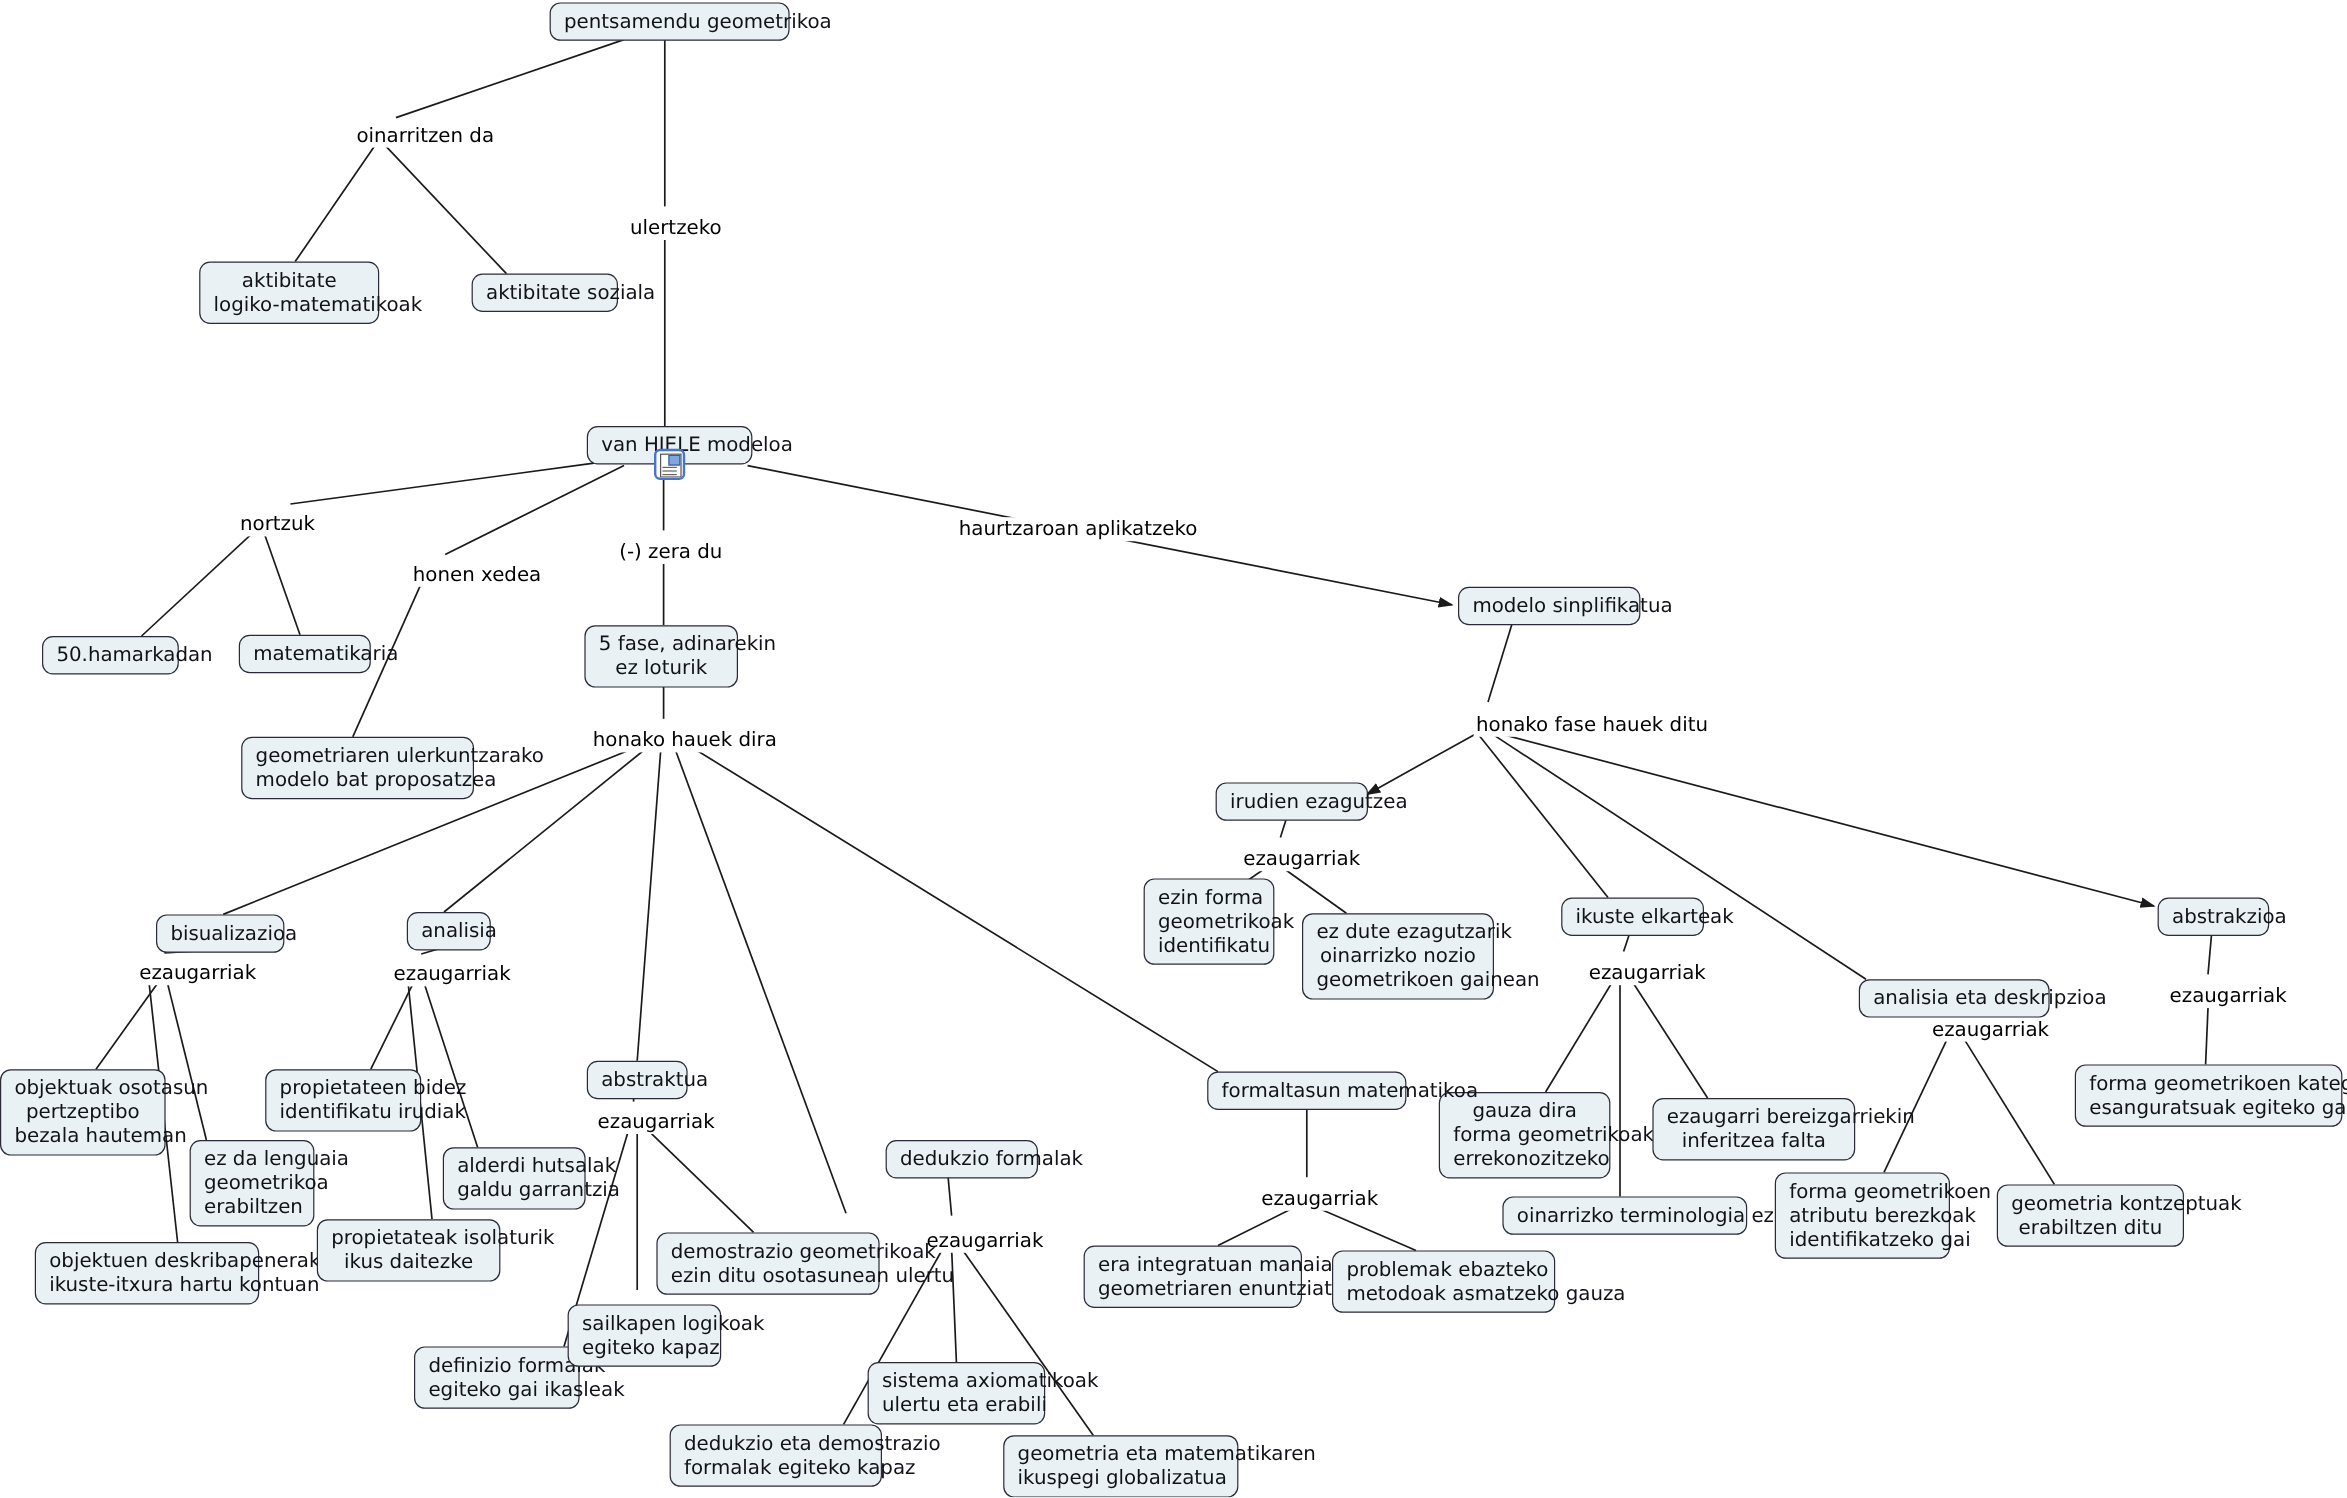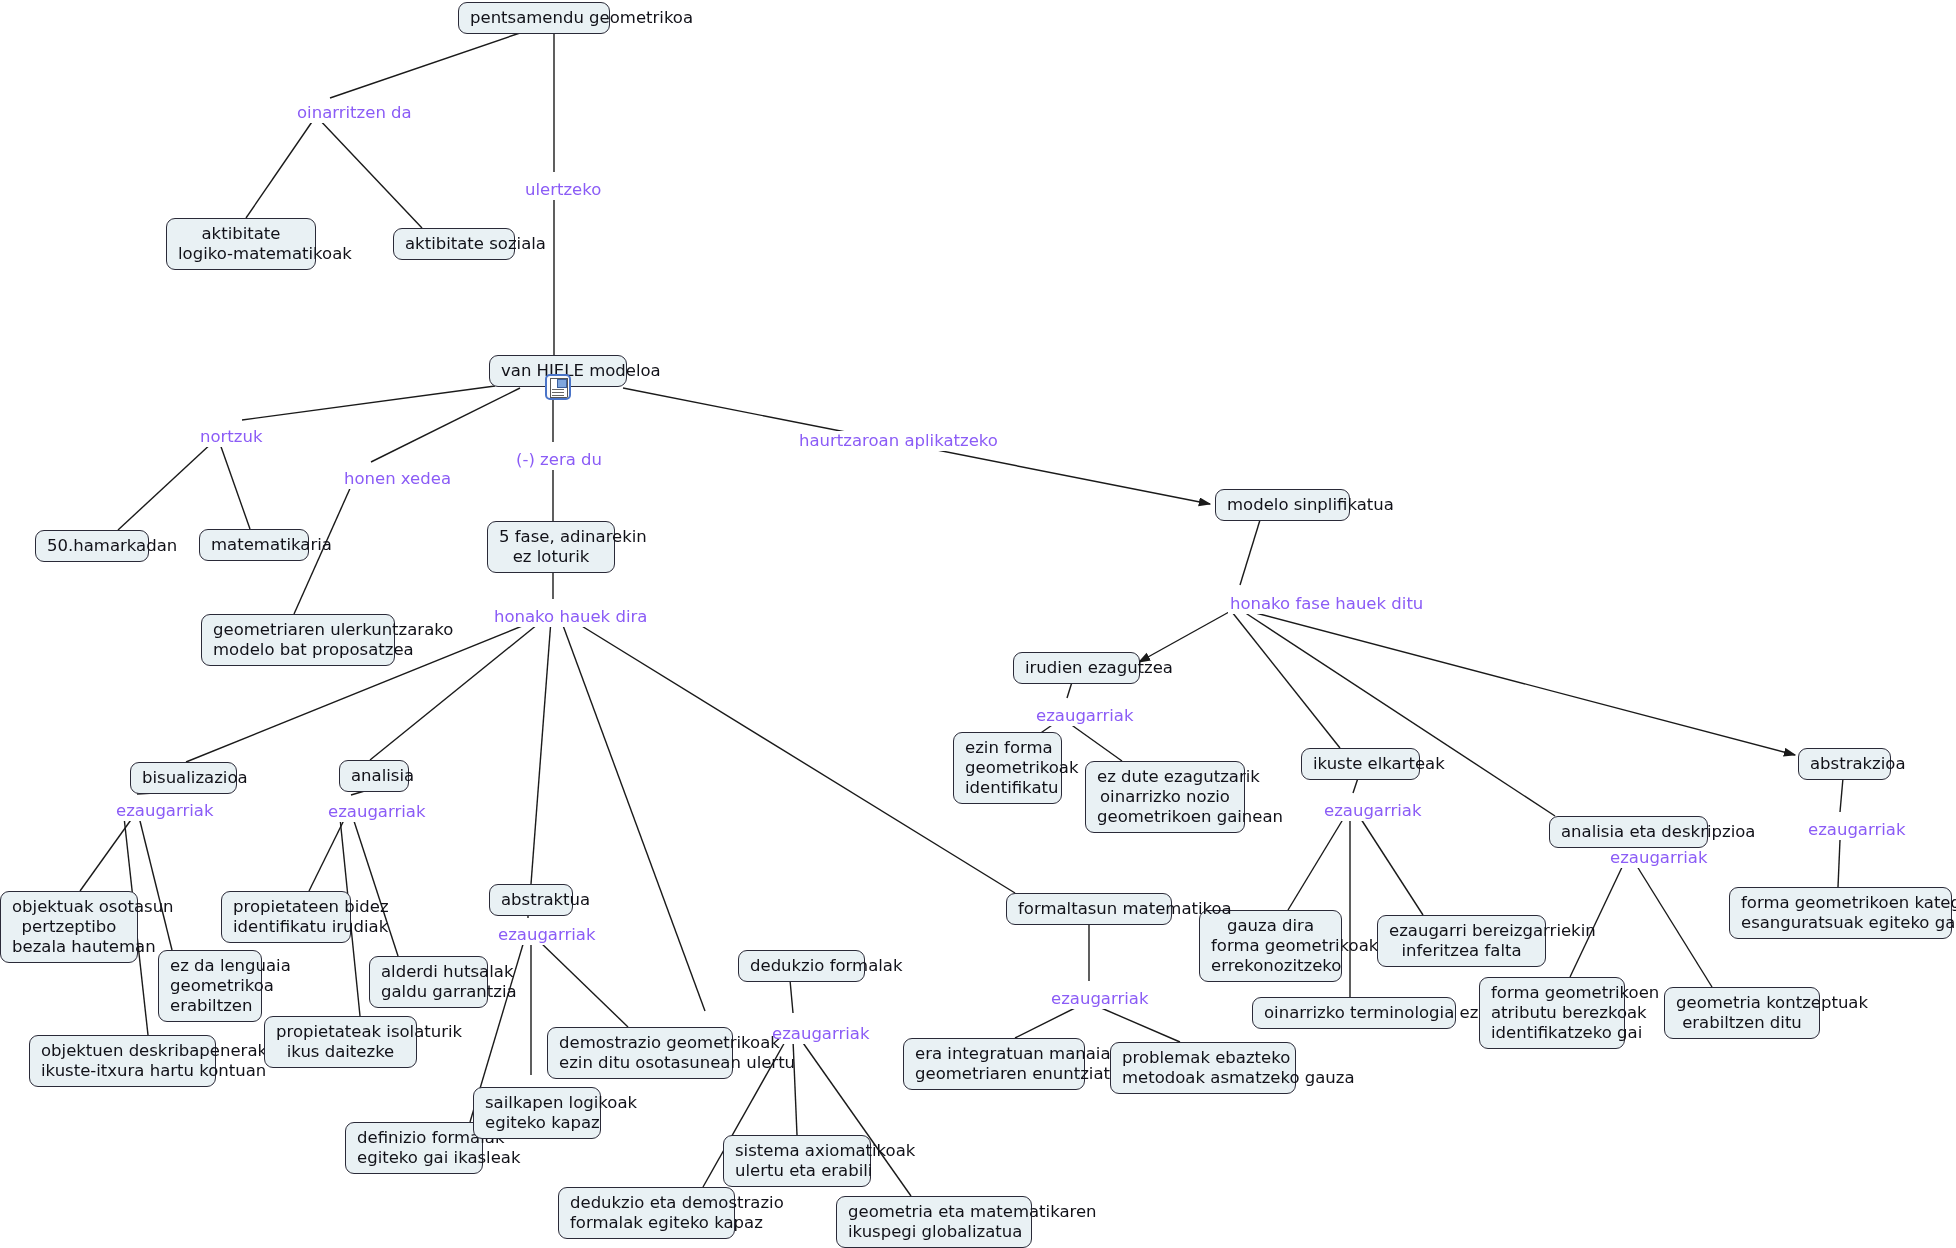--- a/index.html
+++ b/index.html
@@ -36,21 +36,21 @@
     display:flex;
     align-items:center;
     justify-content:center;
     white-space:pre;
     box-shadow:0 0 0 0 rgba(0,0,0,0);
     z-index:3;
   }
   .node span{display:block;width:100%;}
   .linklabel{
     position:absolute;
-    color:#8b5cf6;
+    color:#000000;
     font-size:16.5px;
     line-height:1.2;
     background:#ffffff;
     white-space:pre;
     text-align:center;
     padding:0 2px;
     z-index:2;
   }
   .noteicon{
     position:absolute;
@@ -148,32 +148,32 @@
         <line x1="1635" y1="863" x2="1712" y2="987" stroke="#1a1a1a" stroke-width="1.4"></line>
         <line x1="1843" y1="778" x2="1840" y2="812" stroke="#1a1a1a" stroke-width="1.4"></line>
         <line x1="1840" y1="840" x2="1838" y2="887" stroke="#1a1a1a" stroke-width="1.4"></line>
         <line x1="1089" y1="923" x2="1089" y2="981" stroke="#1a1a1a" stroke-width="1.4"></line>
         <line x1="1083" y1="1004" x2="1015" y2="1038" stroke="#1a1a1a" stroke-width="1.4"></line>
         <line x1="1092" y1="1004" x2="1180" y2="1042" stroke="#1a1a1a" stroke-width="1.4"></line>
       </g>
   </svg>
 
   <div id="node-layer">
-      <div class="node" style="left: 458px; top: 2px; width: 152px; min-height: 30px;"><span>pentsamendu geometrikoa</span></div>
+      <div class="node" style="left: 458px; top: 2px; width: 200px; min-height: 30px;"><span>pentsamendu geometrikoa</span></div>
       <div class="node" style="left: 166px; top: 218px; width: 150px; min-height: 43px;"><span>aktibitate
 logiko-matematikoak</span></div>
       <div class="node" style="left: 393px; top: 228px; width: 122px; min-height: 30px;"><span>aktibitate soziala</span></div>
       <div class="node" style="left: 489px; top: 355px; width: 138px; min-height: 29px;"><span>van HIELE modeloa</span></div>
       <div class="node" style="left: 35px; top: 530px; width: 114px; min-height: 30px;"><span>50.hamarkadan</span></div>
       <div class="node" style="left: 199px; top: 529px; width: 110px; min-height: 31px;"><span>matematikaria</span></div>
       <div class="node" style="left: 201px; top: 614px; width: 194px; min-height: 43px;"><span>geometriaren ulerkuntzarako
 modelo bat proposatzea</span></div>
       <div class="node" style="left: 487px; top: 521px; width: 128px; min-height: 44px;"><span>5 fase, adinarekin
 ez loturik</span></div>
-      <div class="node" style="left: 1215px; top: 489px; width: 135px; min-height: 30px;"><span>modelo sinplifikatua</span></div>
+      <div class="node" style="left: 1215px; top: 489px; width: 152px; min-height: 30px;"><span>modelo sinplifikatua</span></div>
       <div class="node" style="left: 130px; top: 762px; width: 107px; min-height: 30px;"><span>bisualizazioa</span></div>
       <div class="node" style="left: 339px; top: 760px; width: 70px; min-height: 30px;"><span>analisia</span></div>
       <div class="node" style="left: 489px; top: 884px; width: 84px; min-height: 30px;"><span>abstraktua</span></div>
       <div class="node" style="left: 738px; top: 950px; width: 127px; min-height: 30px;"><span>dedukzio formalak</span></div>
       <div class="node" style="left: 0px; top: 891px; width: 138px; min-height: 58px;"><span>objektuak osotasun
 pertzeptibo
 bezala hauteman</span></div>
       <div class="node" style="left: 158px; top: 950px; width: 104px; min-height: 58px;"><span>ez da lenguaia
 geometrikoa
 erabiltzen</span></div>

